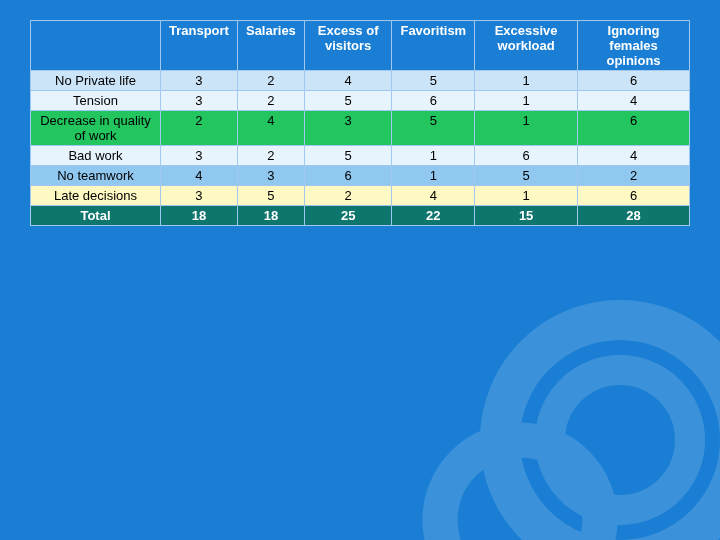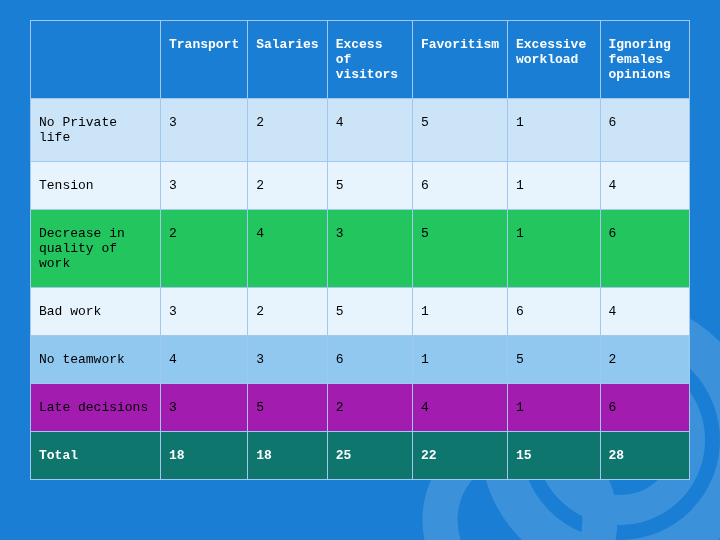--- a/index.html
+++ b/index.html
@@ -53,24 +53,23 @@
     }
 
     table {
       width: 100%;
       border-collapse: collapse;
       font-size: 13px;
     }
 
     th, td {
       border: 1px solid #a0c8f0;
-      padding: 16px 8px;
-      text-align: left;
+      padding: 2px 8px;
+      text-align: center;
       vertical-align: top;
-      font-family: Liberation Mono, monospace;
     }
 
     thead tr {
       background-color: #1a7fd4;
       color: #ffffff;
     }
 
     thead th {
       font-weight: bold;
       border-color: #a0c8f0;
@@ -166,21 +165,21 @@
         </tr>
         <tr class="row-no-teamwork">
           <td>No teamwork</td>
           <td>4</td>
           <td>3</td>
           <td>6</td>
           <td>1</td>
           <td>5</td>
           <td>2</td>
         </tr>
-        <tr style="background-color: #a21caf;">
+        <tr style="background-color: #fef9c3;">
           <td>Late decisions</td>
           <td>3</td>
           <td>5</td>
           <td>2</td>
           <td>4</td>
           <td>1</td>
           <td>6</td>
         </tr>
         <tr style="background-color: #0f766e; color: rgb(255, 255, 255); font-weight: bold;">
           <td>Total</td>

